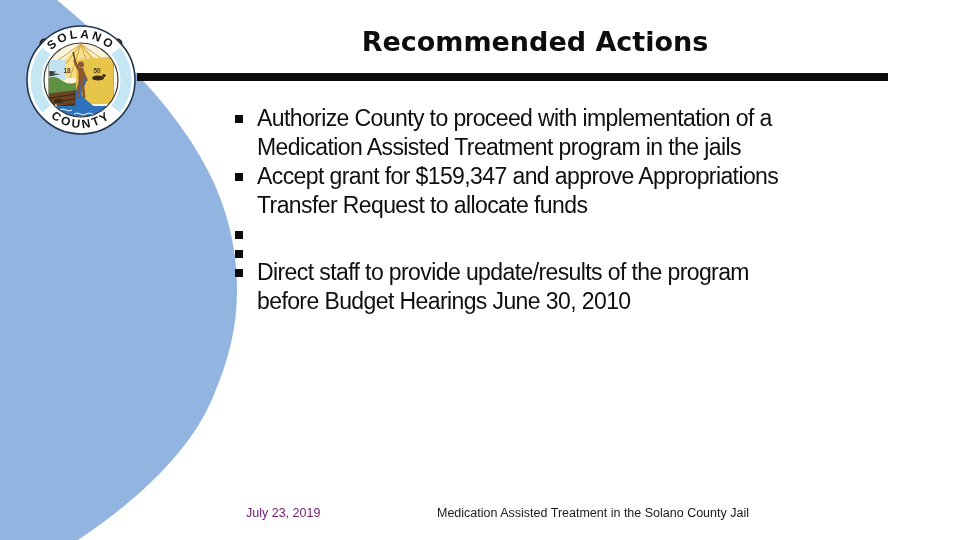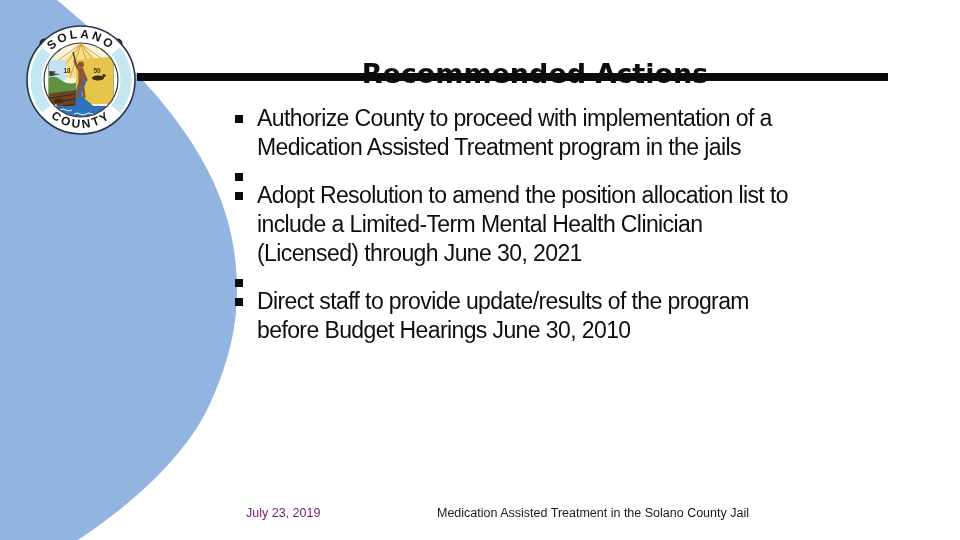--- a/index.html
+++ b/index.html
@@ -19,21 +19,20 @@
     width: 751px; height: 8px;
     background: #0b0b0b;
   }
 
   .slide-title {
     position: absolute; left: 140px; top: 26px; width: 790px;
     text-align: center;
     font-family: "DejaVu Sans", "Liberation Sans", sans-serif;
     font-size: 27px; font-weight: bold; color: #0d0d0d;
     letter-spacing: 0px;
-    margin-top: 32px;
   }
 
   .seal-svg { position: absolute; left: 18px; top: 22px; width: 126px; height: 114px; }
 
   .bullet-list {
     position: absolute; left: 235px; top: 104px; width: 740px;
     color: #0f0f0f;
   }
   .bullet-item { display: flex; align-items: flex-start; }
   .bullet-square {
@@ -166,26 +165,25 @@
   </svg>
 
   <div class="bullet-list">
     <div class="bullet-item">
       <span class="bullet-square"></span>
       <div class="bullet-text">Authorize County to proceed with implementation of a
 Medication Assisted Treatment program in the jails</div>
     </div>
     <div class="bullet-item">
       <span class="bullet-square"></span>
+      <div class="bullet-text">Accept grant for $159,347 and approve Appropriations
+Transfer Request to allocate funds</div>
     </div>
     <div class="bullet-item">
       <span class="bullet-square"></span>
-      <div class="bullet-text">Adopt Resolution to amend the position allocation list to
-include a Limited-Term Mental Health Clinician
-(Licensed) through June 30, 2021</div>
     </div>
     <div class="bullet-item">
       <span class="bullet-square"></span>
     </div>
     <div class="bullet-item">
       <span class="bullet-square"></span>
       <div class="bullet-text">Direct staff to provide update/results of the program
 before Budget Hearings June 30, 2010</div>
     </div>
   </div>

